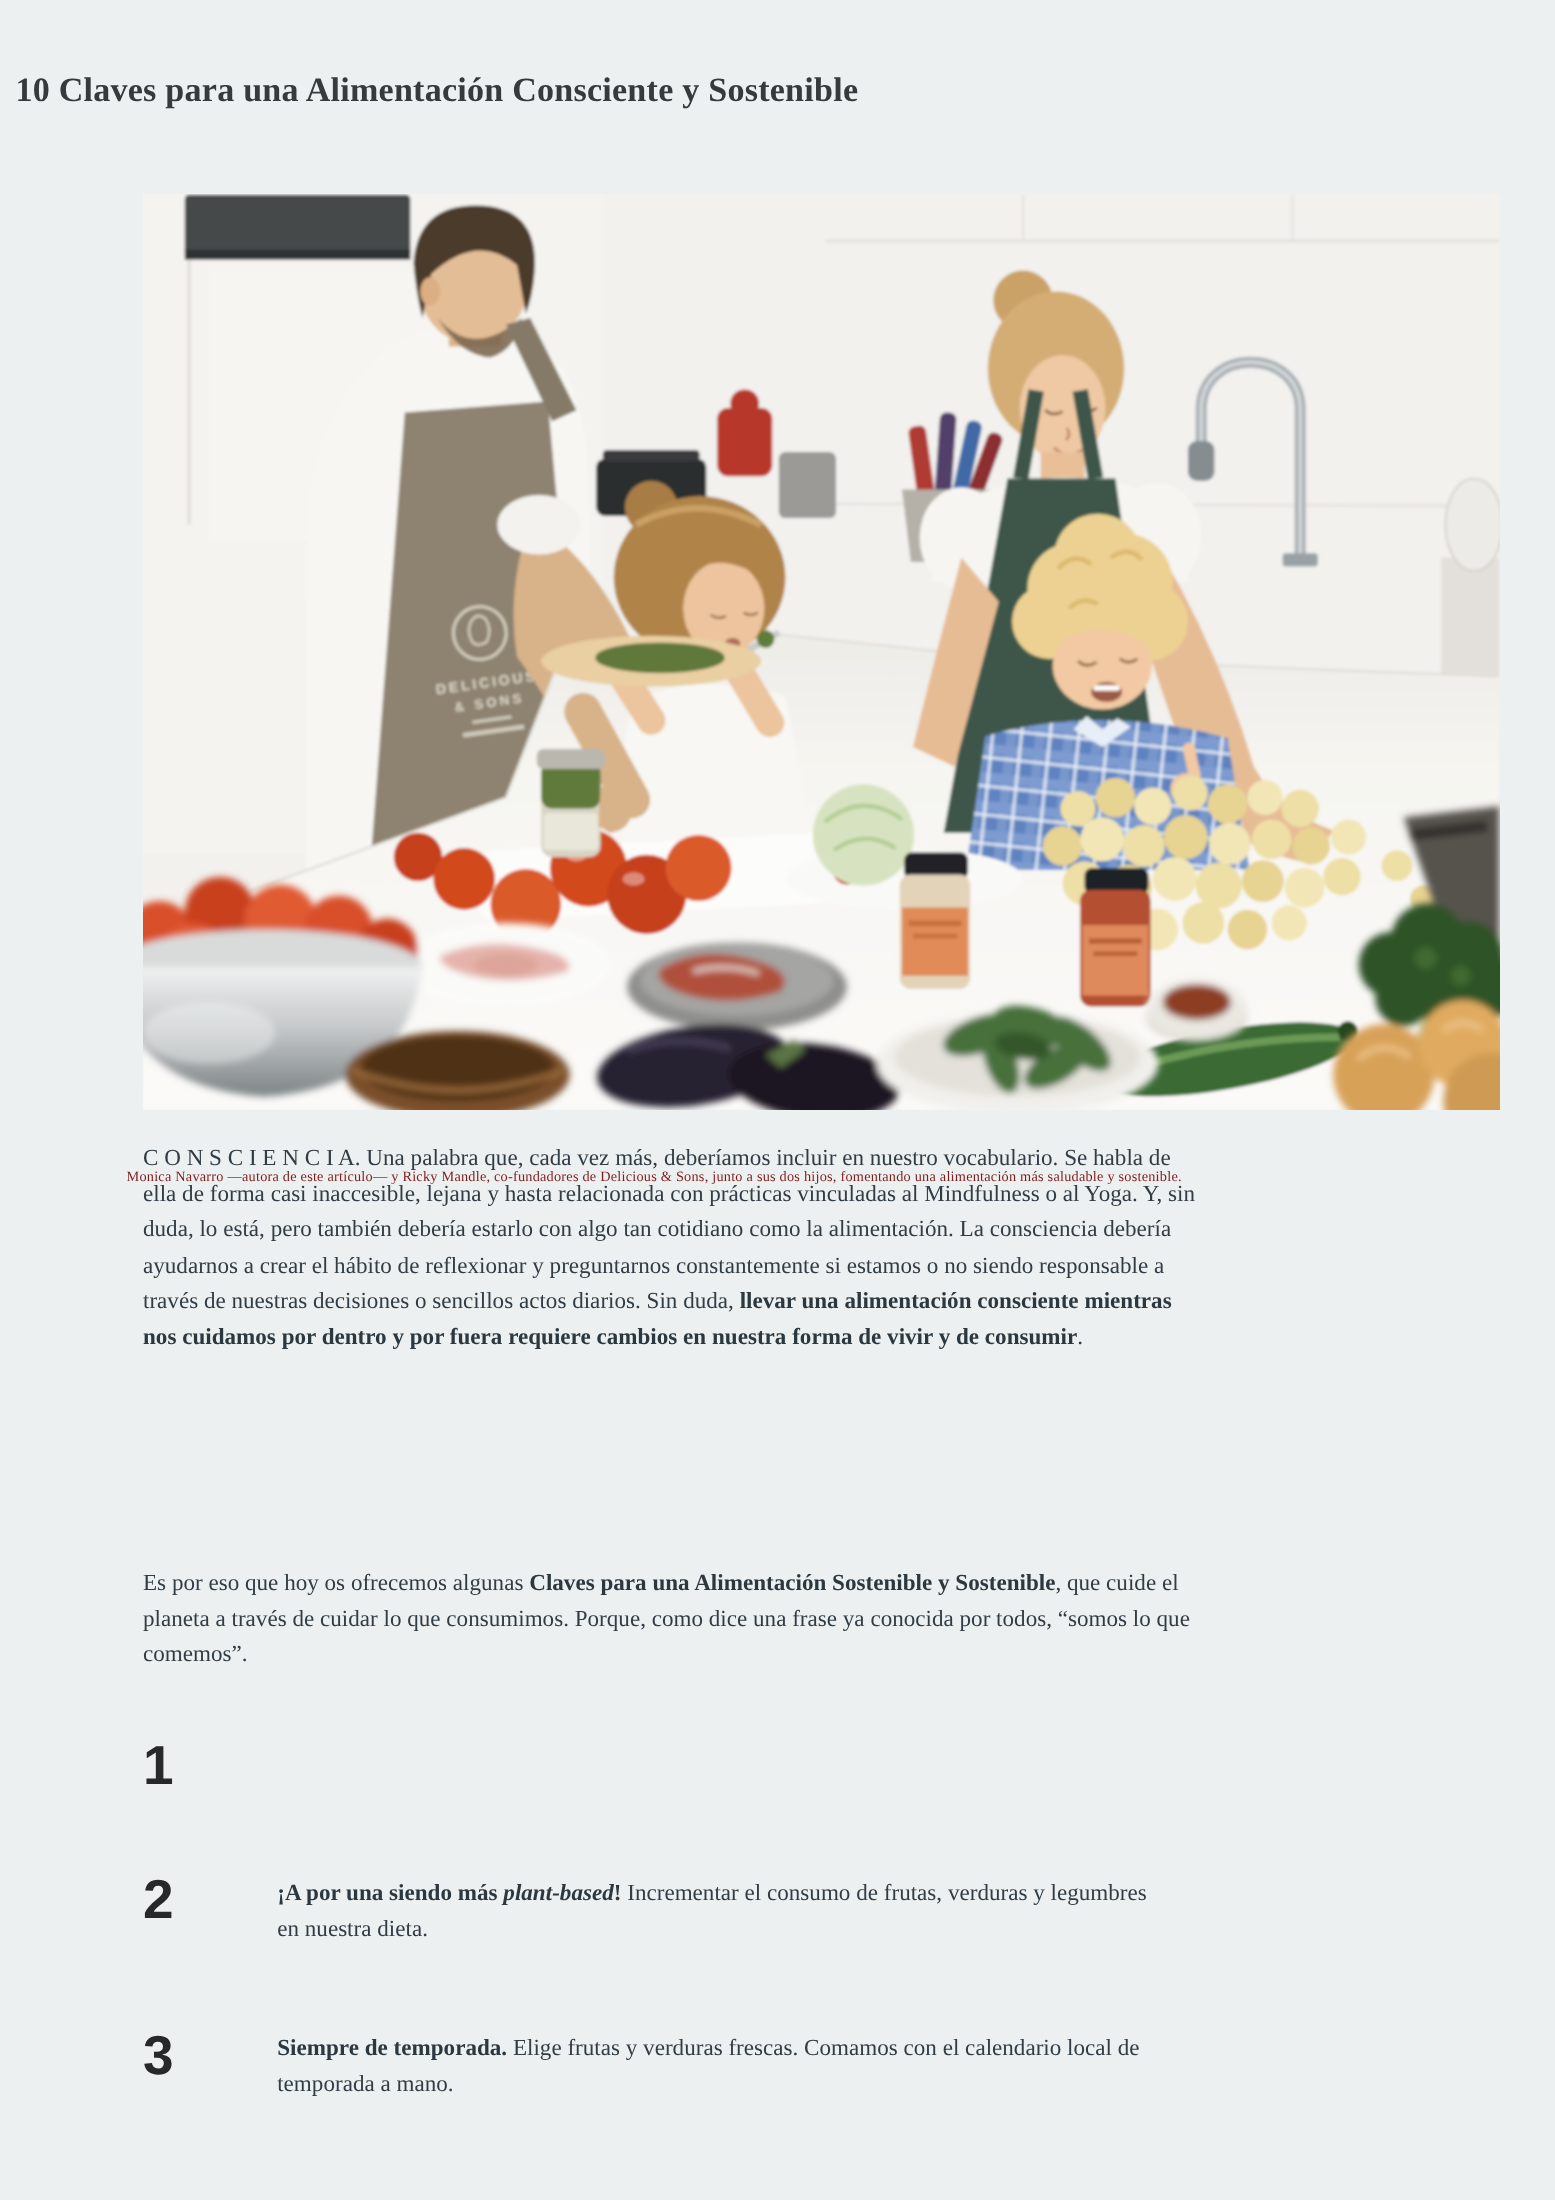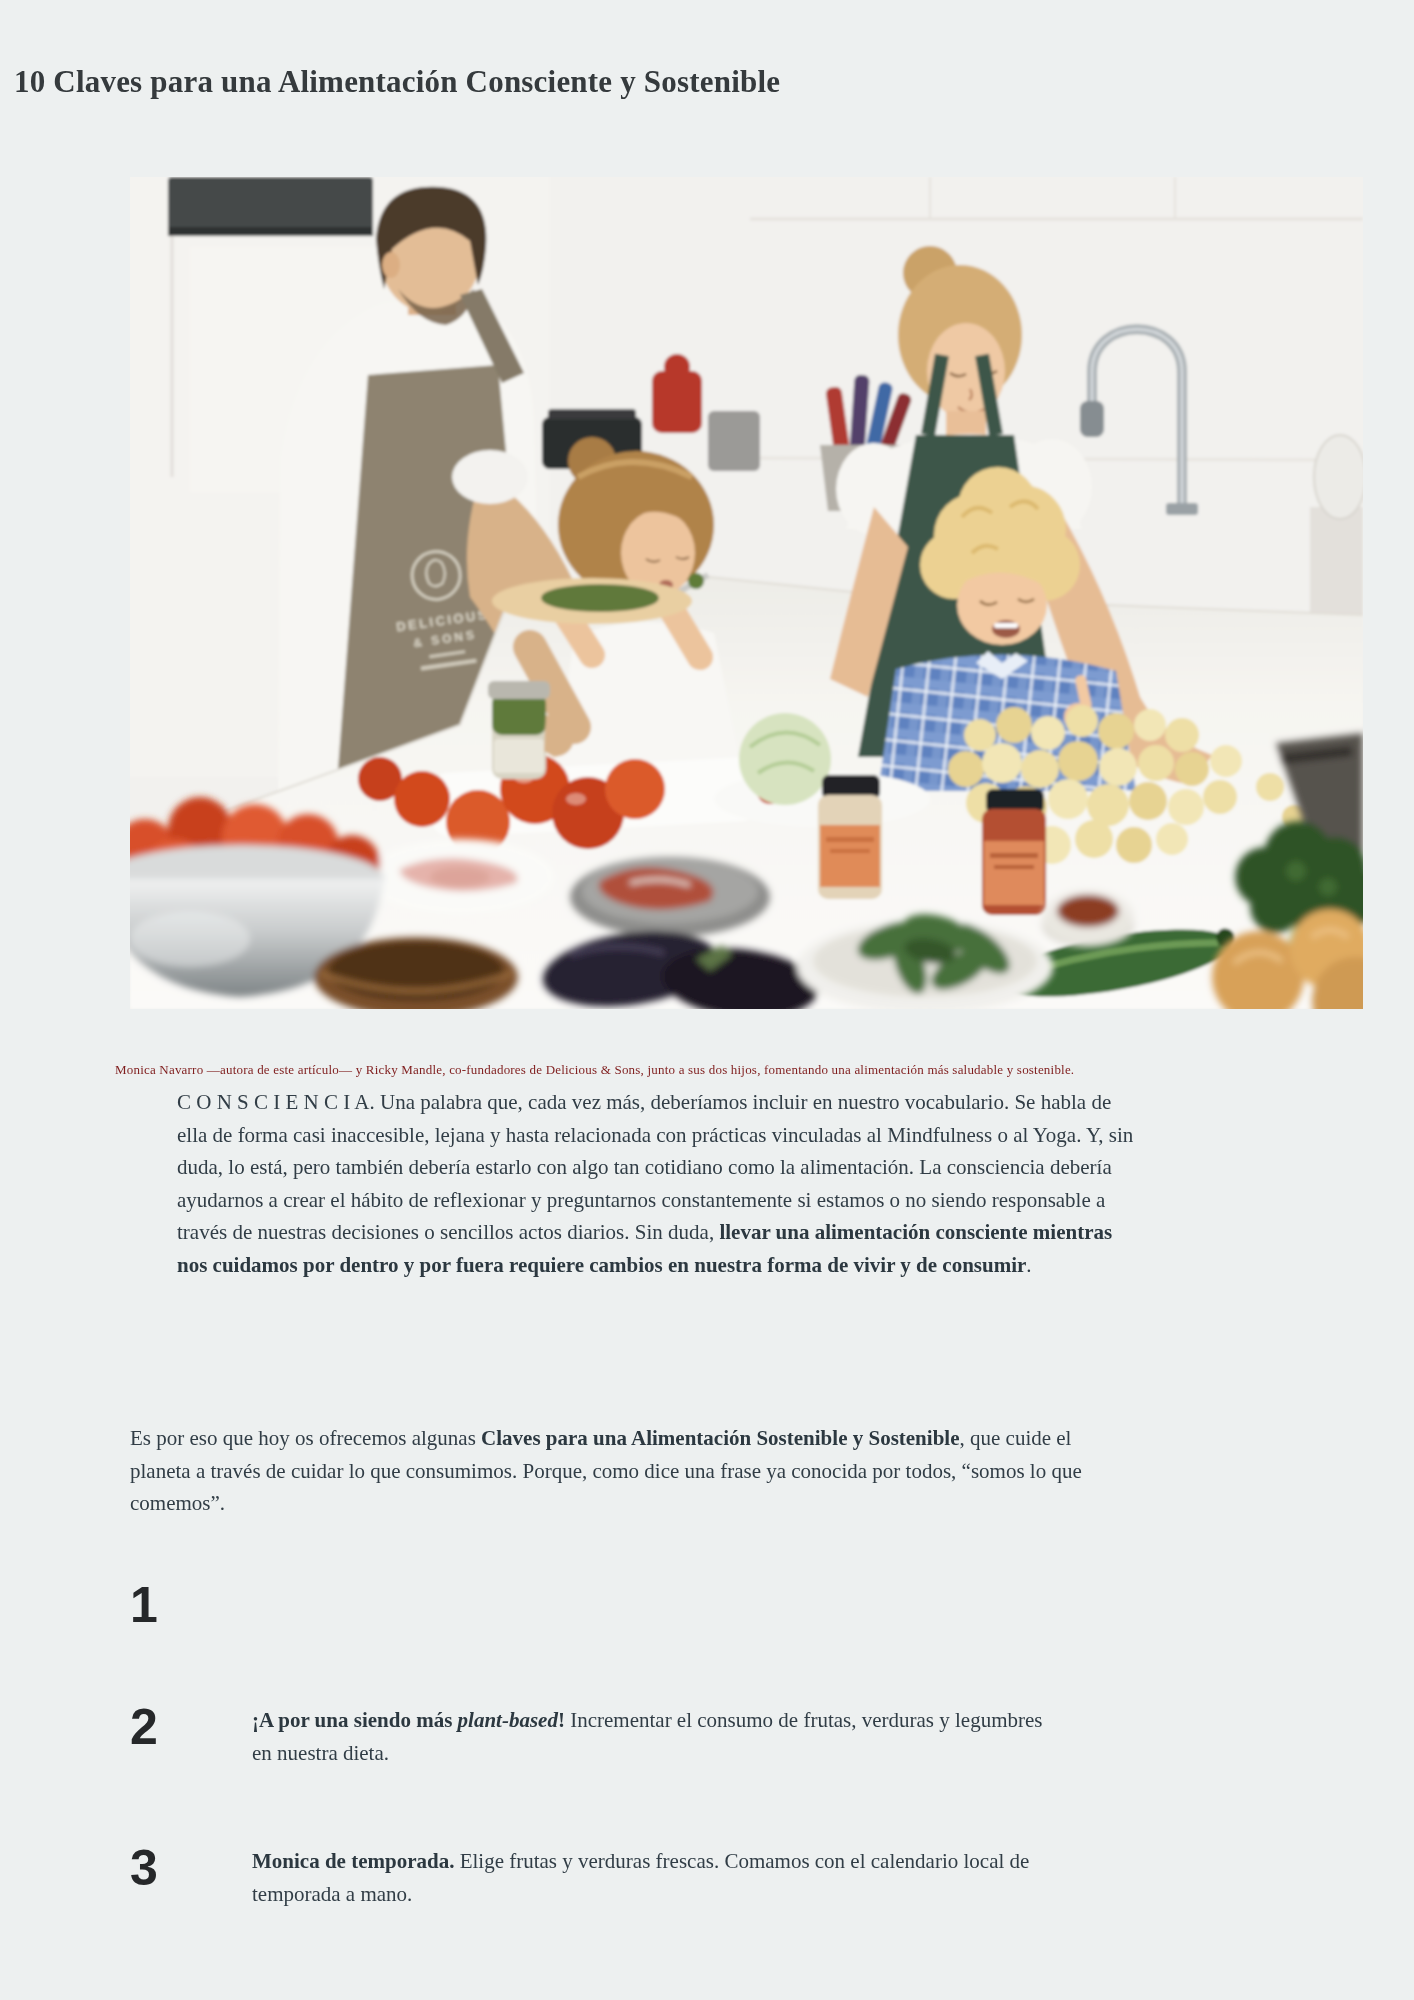--- a/index.html
+++ b/index.html
@@ -21,21 +21,21 @@
   }
   .hero-figure svg{display:block;}
   .hero-caption{
     position:absolute;left:115px;top:1026px;width:1260px;
     font-size:13px;color:#7f1d1d;letter-spacing:.2px;white-space:nowrap;margin-top:36px;
   }
   .para{
     position:absolute;left:130px;width:958px;margin:0;
     font-size:21px;line-height:32.5px;color:#313d46;
   }
-  #para-1{top:1086px;margin-left:47px;}
+  #para-1{top:1036px;}
   #para-2{top:1422px;}
   .para b{font-weight:700;color:#2c3840;}
   .keys-list{position:absolute;left:130px;top:1582px;width:940px;}
   .key-item{display:flex;margin-bottom:76px;}
   .key-number{
     width:122px;flex:0 0 122px;
     font-family:"Liberation Sans", sans-serif;
     font-weight:700;font-size:50px;line-height:.92;color:#26282a;
     letter-spacing:-1px;
   }
@@ -369,17 +369,17 @@
       <div class="key-number">1</div>
     </div>
 
     <div class="key-item">
       <div class="key-number">2</div>
       <div class="key-text"><b>¡A por una siendo más </b><em>plant-based</em><b>!</b><span> Incrementar el consumo de frutas, verduras y legumbres en nuestra dieta.</span></div>
     </div>
 
     <div class="key-item">
       <div class="key-number">3</div>
-      <div class="key-text"><b>Monica de temporada.</b><span> Elige frutas y verduras frescas.  Comamos con el calendario local de temporada a mano.</span></div>
+      <div class="key-text"><b>Siempre de temporada.</b><span> Elige frutas y verduras frescas.  Comamos con el calendario local de temporada a mano.</span></div>
     </div>
 
   </div>
 </div>
 
 </body></html>

